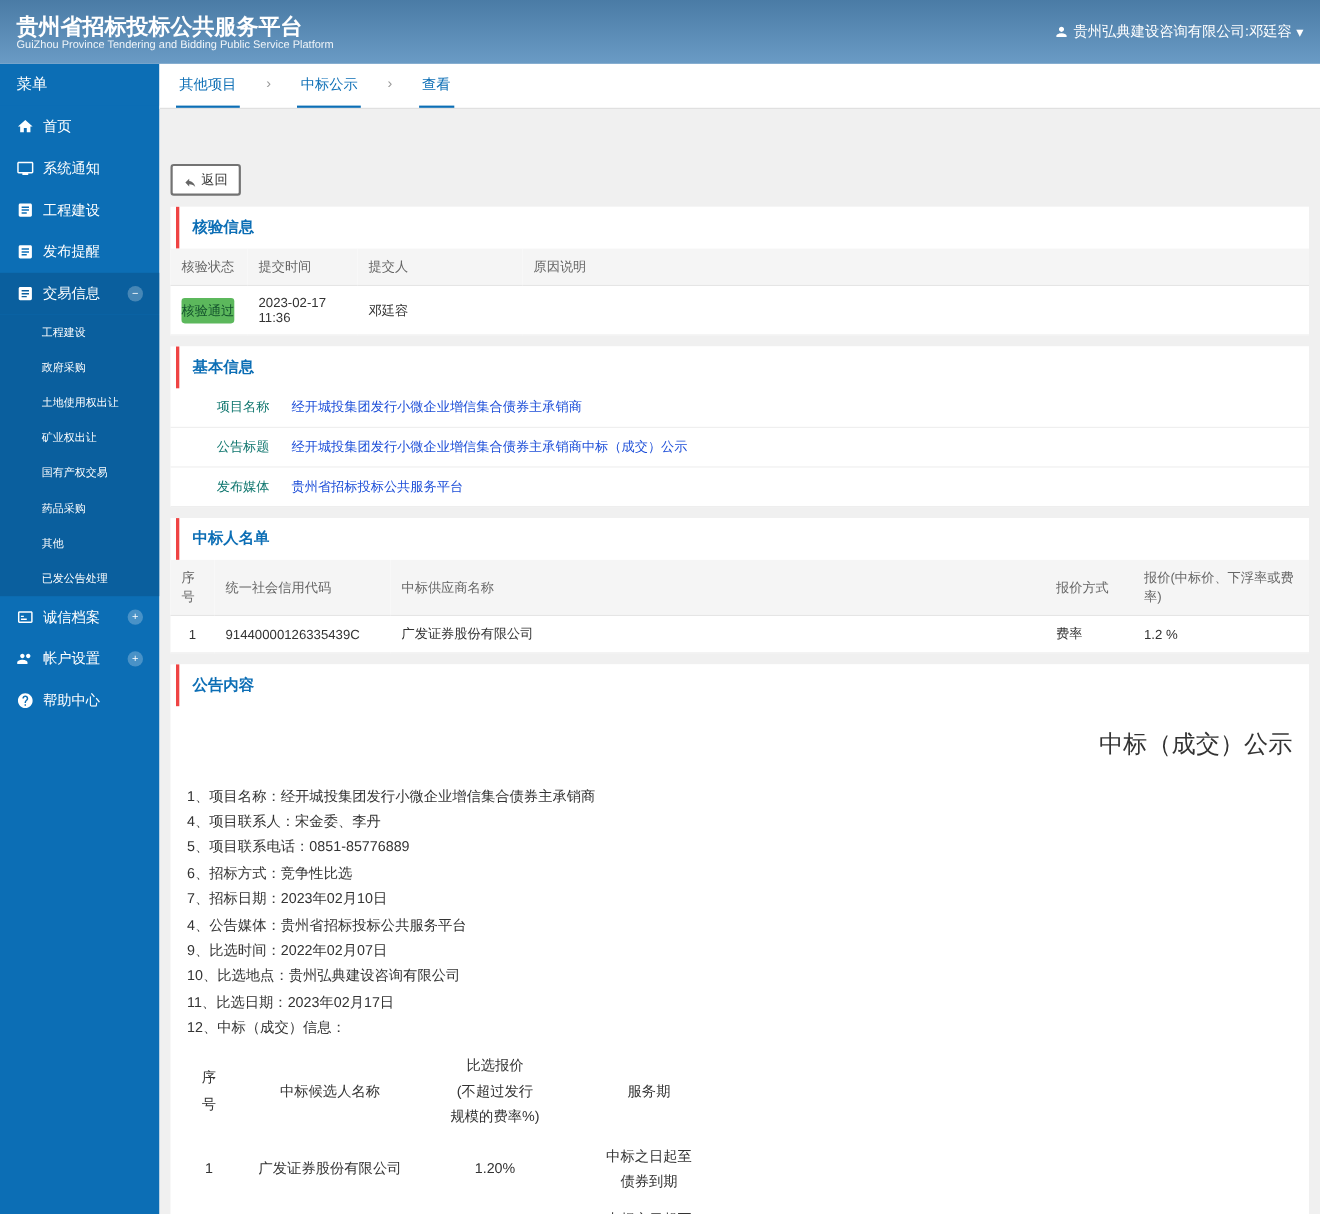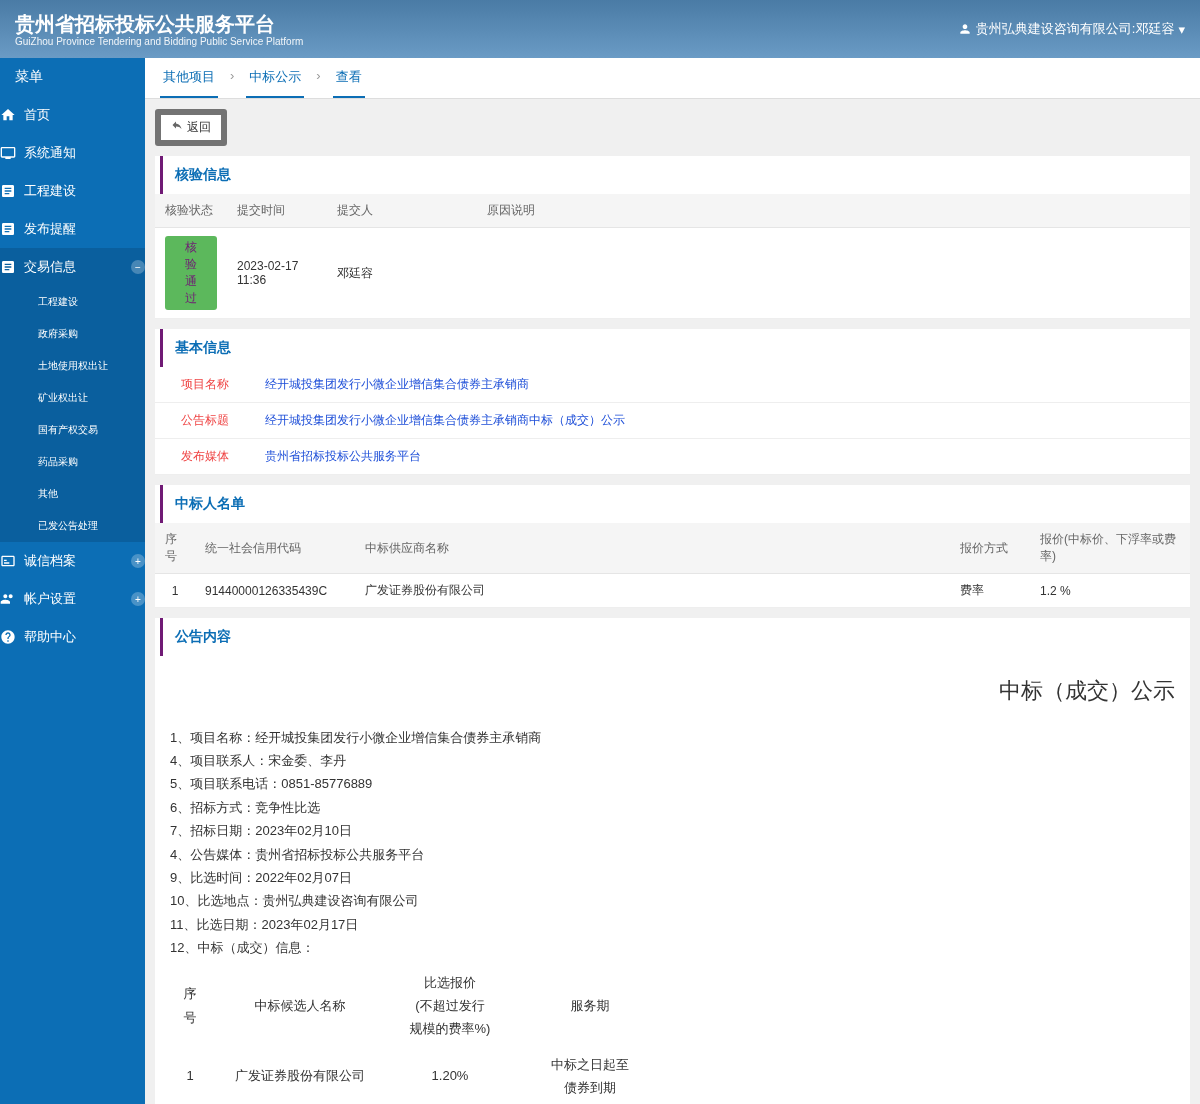--- a/index.html
+++ b/index.html
@@ -16,51 +16,51 @@
     }
     .header-title { font-size: 20px; font-weight: bold; }
     .header-subtitle { font-size: 10px; display: block; margin-top: -2px; opacity: 0.9; }
     .header-user { margin-left: auto; font-size: 13px; display: flex; align-items: center; gap: 4px; }
     .header-user svg { width: 14px; height: 14px; fill: #fff; }
     
     .main-wrap { display: flex; }
     
     .sidebar { width: 145px; background: #0c6eb5; min-height: 1046px; color: #fff; }
     .sidebar-title { padding: 10px 15px; font-size: 14px; background: #0c6eb5; }
-    .menu-item { display: flex; align-items: center; padding: 10px 0; cursor: pointer; font-size: 13px; }
+    .menu-item { display: flex; align-items: center; padding: 10px 15px; cursor: pointer; font-size: 13px; }
     .menu-item.active { background: #0a5f9e; }
     .menu-item svg { width: 16px; height: 16px; fill: #fff; margin-right: 8px; flex-shrink: 0; }
     .menu-item .expand { margin-left: auto; width: 14px; height: 14px; border-radius: 50%; background: rgba(255,255,255,0.25); display: flex; align-items: center; justify-content: center; font-size: 10px; }
     .submenu { background: #0a5f9e; }
     .submenu-item { padding: 9px 15px 9px 38px; cursor: pointer; font-size: 10px; }
     
     .content { flex: 1; background: #f0f0f0; padding: 0; }
     
     .breadcrumb { background: #fff; padding: 0 15px; border-bottom: 1px solid #ddd; }
-    .breadcrumb-tabs { display: flex; gap: 12px; }
+    .breadcrumb-tabs { display: flex; gap: 24px; }
     .bc-tab { padding: 10px 3px; font-size: 13px; color: #666; border-bottom: 2px solid transparent; cursor: pointer; }
     .bc-tab.active { color: #0c6eb5; border-bottom-color: #0c6eb5; }
     .bc-sep { padding: 10px 0; color: #999; }
     
     .content-body { padding: 10px; }
     
-    .back-btn { display: inline-flex; align-items: flex-start; background: #fff; border: 6px solid #737373; padding: 4px 10px; border-radius: 3px; cursor: pointer; font-size: 12px; color: #333; margin-bottom: 10px; }
+    .back-btn { display: inline-flex; align-items: flex-end; background: #fff; border: 2px solid #737373; padding: 4px 10px; border-radius: 3px; cursor: pointer; font-size: 12px; color: #333; margin-bottom: 10px; margin-top: 40px; }
     .back-btn svg { width: 12px; height: 12px; margin-right: 4px; fill: #666; }
     
     .panel { background: #fff; margin-bottom: 10px; }
-    .panel-title { padding: 10px 12px; border-left: 3px solid #701a75; color: #0c6eb5; font-size: 14px; font-weight: bold; background: #fff; margin-left: 5px; }
+    .panel-title { padding: 10px 12px; border-left: 3px solid #ef4444; color: #0c6eb5; font-size: 14px; font-weight: bold; background: #fff; margin-left: 5px; }
     
     .table { width: 100%; border-collapse: collapse; }
     .table th { background: #f5f5f5; padding: 8px 10px; text-align: left; font-weight: normal; color: #666; border-bottom: 1px solid #e5e5e5; font-size: 12px; }
     .table td { padding: 8px 10px; border-bottom: 1px solid #eee; font-size: 12px; color: #333; }
     
-    .badge-green { display: inline-block; background: #5cb85c; color: #701a75; padding: 3px 20px; border-radius: 3px; font-size: 12px; }
+    .badge-green { display: inline-block; background: #5cb85c; color: #14532d; padding: 3px 0; border-radius: 3px; font-size: 12px; }
     
     .info-row { display: flex; border-bottom: 1px solid #eee; }
-    .info-label { width: 100px; padding: 9px 10px; text-align: center; color: #ef4444; font-size: 12px; }
+    .info-label { width: 100px; padding: 9px 10px; text-align: right; color: #0f766e; font-size: 12px; }
     .info-value { flex: 1; padding: 9px 10px; color: #1d4ed8; font-size: 12px; }
     
     .content-text { padding: 15px; font-size: 13px; line-height: 1.8; color: #333; }
     .content-text h2 { text-align: right; font-size: 22px; font-weight: normal; margin-bottom: 15px; font-family: SimSun, serif; }
     
     .result-table { border-collapse: collapse; margin: 5px 0; }
     .result-table th, .result-table td { border: none; padding: 6px 10px; text-align: center; font-size: 13px; }
     .result-table th { font-weight: normal; }
   </style>
 </head>

